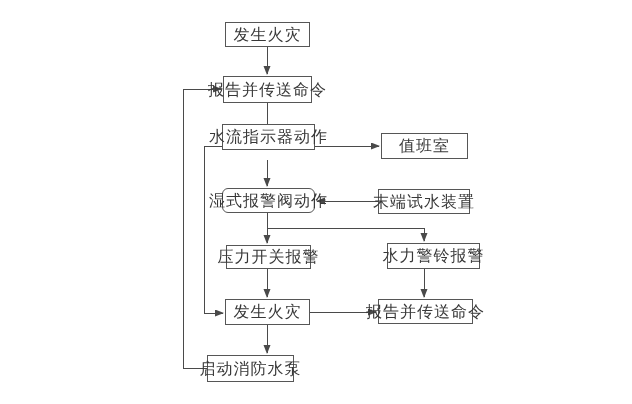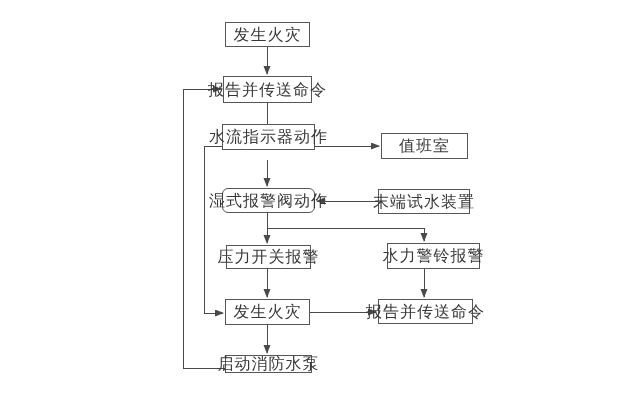--- a/index.html
+++ b/index.html
@@ -34,21 +34,21 @@
   #n-fire            { left:225px; top:22px;  width:85px; height:25px; }
   #n-sprinkler       { left:223px; top:76px;  width:89px; height:27px; }
   #n-flow-indicator  { left:222px; top:124px; width:93px; height:26px; }
   #n-duty-room       { left:381px; top:133px; width:87px; height:26px; }
   #n-wet-valve       { left:222px; top:188px; width:93px; height:25px;border-radius:6px; }
   #n-end-test        { left:378px; top:189px; width:92px; height:25px; }
   #n-pressure-switch { left:226px; top:245px; width:85px; height:24px; }
   #n-hydraulic-bell  { left:377px; top:243px; width:93px; height:26px;margin-left:10px; }
   #n-control-room    { left:225px; top:299px; width:85px; height:26px; }
   #n-report          { left:378px; top:299px; width:95px; height:25px; }
-  #n-pump            { left:225px; top:355px; width:87px; height:18px; }
+  #n-pump            { left:207px; top:355px; width:87px; height:27px; }
   .edge { stroke:#4a4a4a; stroke-width:1; fill:none; shape-rendering:crispEdges; }
 </style>
 </head>
 <body>
 
 <div class="stage">
 
   <svg class="wires" viewBox="0 0 632 404" xmlns="http://www.w3.org/2000/svg">
     <defs>
       <marker id="arw" markerWidth="9" markerHeight="8" refX="8" refY="3.5" orient="auto" markerUnits="userSpaceOnUse">

